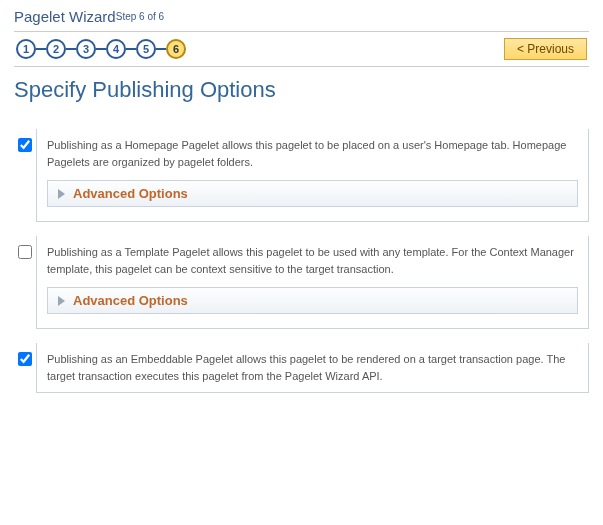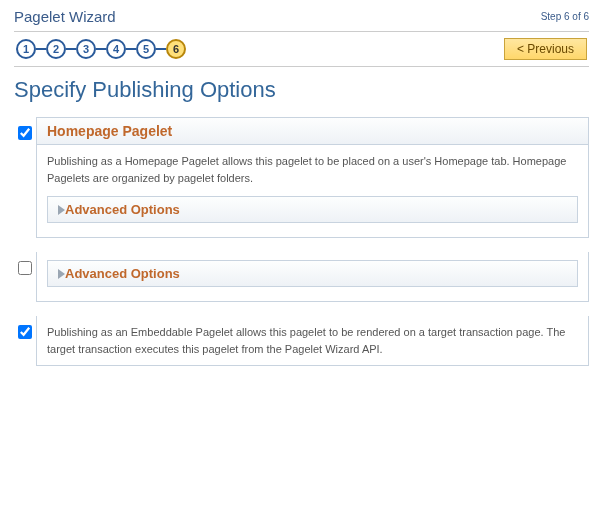--- a/index.html
+++ b/index.html
@@ -9,21 +9,20 @@
     font-size: 12px;
     color: #333;
     background: #fff;
     width: 603px;
   }
   .page {
     padding: 8px 14px 20px 14px;
   }
   .top-row {
     display: flex;
-    justify-content: space-between;
     align-items: center;
     margin-bottom: 6px;
   }
   .wizard-title {
     color: #3a5b8a;
     font-size: 15px;
   }
   .step-of {
     color: #3a5b8a;
     font-size: 10px;
@@ -66,21 +65,21 @@
     border: 1px solid #c9a33b;
     color: #6b4a00;
     font-size: 12px;
     padding: 3px 12px;
     cursor: pointer;
     text-align: right;
   }
   .h1 {
     color: #336699;
     font-size: 22px;
-    margin: 4px 0 14px 0;
+    margin: 4px 0 26px 0;
     font-weight: normal;
   }
   .desc {
     color: #555;
     margin-bottom: 14px;
   }
   .section-name {
     font-size: 15px;
     color: #333;
     margin-bottom: 10px;
@@ -137,20 +136,21 @@
   .adv-bar {
     background: linear-gradient(#fdfefe, #eef2f6);
     border: 1px solid #c8d3df;
     padding: 5px 10px;
     color: #c0682c;
     font-weight: bold;
     font-size: 13px;
     cursor: pointer;
     display: flex;
     align-items: center;
+    gap: 8px;
   }
   .tri {
     display: inline-block;
     width: 0; height: 0;
   }
   .tri-right {
     border-top: 5px solid transparent;
     border-bottom: 5px solid transparent;
     border-left: 7px solid #9aa6b3;
   }
@@ -180,35 +180,35 @@
         <div class="step-circle current">6</div>
       </div>
     <button class="prev-button">&lt; Previous</button>
   </div>
 
   <div class="h1">Specify Publishing Options</div>
 
   <div class="opt-container">
     <input type="checkbox" class="opt-checkbox" id="cb-home" checked="" style="">
     <div class="opt-body">
-      <div class="opt-header-bar">Homepage Pagelet</div>
       <div class="opt-inner">
         <div class="opt-desc">Publishing as a Homepage Pagelet allows this pagelet to be placed on a user's Homepage tab. Homepage Pagelets are organized by pagelet folders.</div>
         <div class="adv-bar">
           <span class="tri tri-right"></span>
           <span>Advanced Options</span>
         </div>
       </div>
     </div>
   </div>
 
   <div class="opt-container">
     <input type="checkbox" class="opt-checkbox" id="cb-template" style="">
     <div class="opt-body">
       <div class="opt-inner">
+        <div class="opt-desc">Publishing as a Template Pagelet allows this pagelet to be used with any template. For the Context Manager template, this pagelet can be context sensitive to the target transaction.</div>
         <div class="adv-bar">
           <span class="tri tri-right"></span>
           <span>Advanced Options</span>
         </div>
       </div>
     </div>
   </div>
 
   <div class="opt-container" style="margin-bottom:6px">
     <input type="checkbox" class="opt-checkbox" id="cb-embed" checked="" style="">

